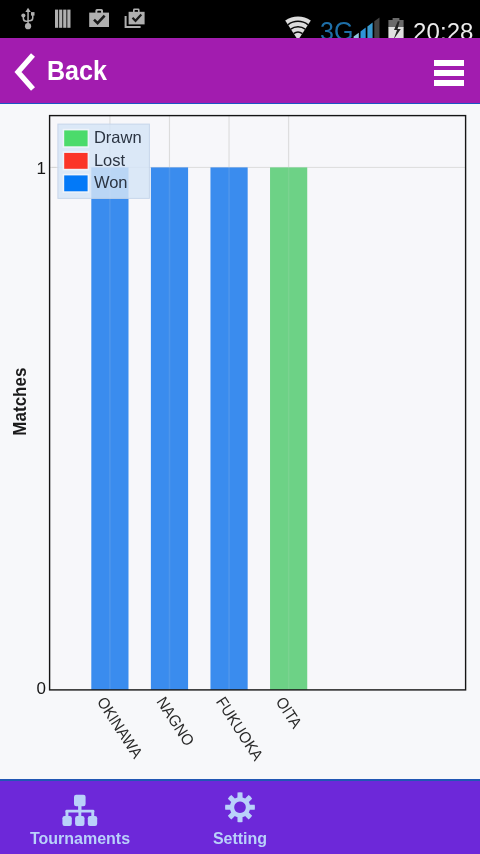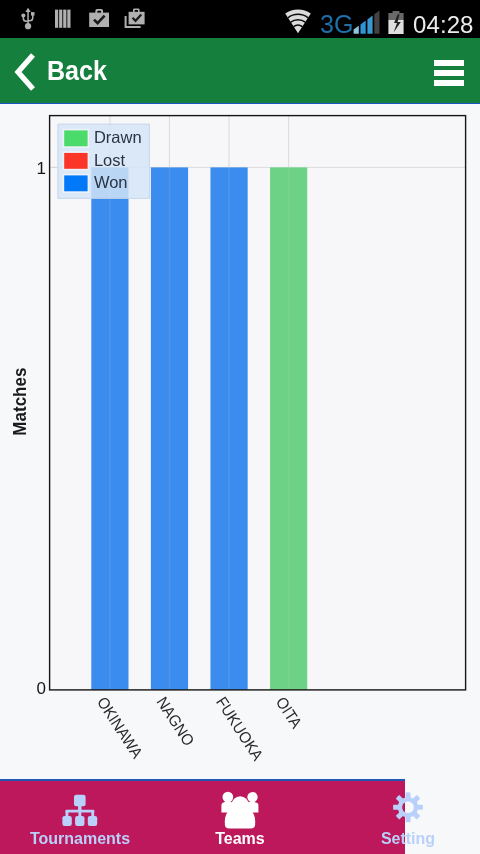--- a/index.html
+++ b/index.html
@@ -11,41 +11,41 @@
     -webkit-font-smoothing: antialiased;
   }
   .phone { position:relative; width:480px; height:854px; }
 
   
   .statusbar {
     position:absolute; left:0; top:0; width:480px; height:38px;
     background:#000; color:#c9c9c9;
   }
   .sb-left { position:absolute; left:0; top:0; height:38px; }
-  .sb-right { position:absolute; left:0; top:5px; height:30px; width:480px; }
+  .sb-right { position:absolute; left:0; top:12px; height:30px; width:480px; }
   .sb-icon { display:block; position:absolute; }
   .sb-usb   { left:18px; top:6px; }
   .sb-sim   { left:52px; top:6px; }
   .sb-bag   { left:86px; top:6px; }
   .sb-bag2  { left:120px; top:6px; }
   .sb-wifi  { left:284px; top:4px; }
   .sb-signal{ left:352px; top:2px; }
   .sb-batt  { left:387px; top:5px; }
   .sb-time {
     position:absolute; left:413px; top:6px;
     font-size:24px; color:#ececec; letter-spacing:0.1px;
     font-family:"Liberation Sans", sans-serif; font-weight:300;
   }
   .sb-3g { position:absolute; left:320px; top:5px; font-size:25px; color:#1e6fa8; font-weight:400;
            font-family:"Liberation Sans", sans-serif; }
 
   
   .actionbar {
     position:absolute; left:0; top:38px; width:480px; height:66px;
-    background:#15803d; display:flex; align-items:center;
+    background:#a21caf; display:flex; align-items:center;
     border-bottom:1.3px solid #1b56c4;
   }
   .back-wrap { position:absolute; left:0; top:0; height:66px; display:flex; align-items:center; padding-left:14px; }
   .back-chevron svg { display:block; }
   .back-chevron { display:block; margin-top:1px; }
   .back-label {
     color:#fff; font-size:27.4px; font-weight:bold; margin-left:11px;
     letter-spacing:0px; line-height:1;
     transform:scaleX(0.915); transform-origin:left center; white-space:nowrap;
   }
@@ -58,22 +58,22 @@
   .ab-title-inner { display:inline-block; transform:scaleX(0.905); transform-origin:left center; }
   .hamburger { position:absolute; left:434px; top:22px; width:30px; }
   .hb-line { display:block; height:5.6px; background:#fff; margin-bottom:4.4px; }
   .hb-line:last-child { margin-bottom:0; }
 
   
   .chart-area { position:absolute; left:0; top:104px; width:480px; height:674px; background:#f7f8fa; }
 
   
   .bottomnav {
-    position:absolute; left:0; top:779px; width:405px; height:75px;
-    background:#be185d; border-top:2px solid #2157b4;
+    position:absolute; left:0; top:779px; width:480px; height:75px;
+    background:#6d28d9; border-top:2px solid #2157b4;
   }
   .navitem { position:absolute; top:0; width:160px; height:74px; }
   .navitem:nth-child(1){ left:0; }
   .navitem:nth-child(2){ left:160px; }
   .navitem:nth-child(3){ left:328px; }
   .navicon { position:absolute; left:50%; transform:translateX(-50%); display:block; }
   .navlabel { position:absolute; left:0; width:160px; text-align:center;
               font-size:16px; font-weight:bold; line-height:1; }
   .navitem.active .navlabel { color:#ffffff; }
   .navitem.inactive .navlabel { color:#b9d1fa; }
@@ -154,21 +154,21 @@
         </svg>
       </span>
       <span class="sb-icon sb-batt">
         <svg width="18" height="26" viewBox="0 0 18 26">
           <path d="M5.6 1.0h6.8v2.4H5.6z" fill="#6a6a6a"></path>
           <rect x="1.4" y="3.0" width="15.2" height="7.6" fill="#6a6a6a"></rect>
           <rect x="1.4" y="10.0" width="15.2" height="14.0" fill="#e0e0e0"></rect>
           <path d="M10.8 4.2 L7.0 13.0 h3.0 L6.6 22.4 l7.2-10.4 h-3.2 l2.0-7.8z" fill="#232323"></path>
         </svg>
       </span>
-      <span class="sb-time">04:28</span>
+      <span class="sb-time">20:28</span>
     </div>
   </div>
   <div class="actionbar">
     <div class="back-wrap">
       <span class="back-chevron">
         <svg width="22" height="40" viewBox="0 0 22 40">
           <path d="M19.0 3.0 L4.0 20.0 L19.0 37.0" stroke="#ffffff" stroke-width="5.3" fill="none" stroke-linecap="butt" stroke-linejoin="miter"></path>
         </svg>
       </span>
       <span class="back-label">Back</span>
@@ -237,35 +237,20 @@
           <rect x="16.1" y="11.4" width="3.4" height="6.0"></rect>
           <rect x="3.5" y="15.8" width="28.8" height="2.8" rx="1.2"></rect>
           <rect x="3.5" y="16.6" width="2.9" height="6.2"></rect>
           <rect x="16.4" y="16.6" width="2.9" height="6.2"></rect>
           <rect x="29.3" y="16.6" width="2.9" height="6.2"></rect>
         </g>
           </svg>
       </span>
       <span class="navlabel" id="nav-label-0">Tournaments</span>
     </div>
-    <div class="navitem active">
-      <span class="navicon" id="nav-icon-1">
-        <svg width="37.2" height="37.6" viewBox="0 0 37.2 37.6">
-            <g fill="#ffffff">
-          <circle cx="6.45" cy="6.1" r="5.35"></circle>
-          <path d="M-0.4 21.6v-7.2c0-2.0 3.0-3.6 6.85-3.6s6.85 1.6 6.85 3.6v7.2z"></path>
-          <circle cx="31.1" cy="6.1" r="5.2"></circle>
-          <path d="M37.6 21.6v-7.2c0-2.0-3.0-3.6-6.85-3.6s-6.85 1.6-6.85 3.6v7.2z"></path>
-          <circle cx="18.8" cy="13.9" r="8.6"></circle>
-          <path d="M3.4 30.0 a11.9 11.9 0 0 1 30.4 0 v3.2 a4.6 4.6 0 0 1 -4.6 4.4 h-21.2 a4.6 4.6 0 0 1 -4.6 -4.4 z"></path>
-        </g>
-          </svg>
-      </span>
-      <span class="navlabel" id="nav-label-1">Teams</span>
-    </div>
     <div class="navitem inactive">
       <span class="navicon" id="nav-icon-2">
         <svg width="30" height="30.5" viewBox="0 0 30 30">
           <path id="gear-path" fill="#b9d1fa" fill-rule="evenodd" d="M 12.50 0.31 A 14.90 14.90 0 0 1 17.50 0.31 L 17.58 5.13 A 10.20 10.20 0 0 1 20.16 6.20 L 23.62 2.84 A 14.90 14.90 0 0 1 27.16 6.38 L 23.80 9.84 A 10.20 10.20 0 0 1 24.87 12.42 L 29.69 12.50 A 14.90 14.90 0 0 1 29.69 17.50 L 24.87 17.58 A 10.20 10.20 0 0 1 23.80 20.16 L 27.16 23.62 A 14.90 14.90 0 0 1 23.62 27.16 L 20.16 23.80 A 10.20 10.20 0 0 1 17.58 24.87 L 17.50 29.69 A 14.90 14.90 0 0 1 12.50 29.69 L 12.42 24.87 A 10.20 10.20 0 0 1 9.84 23.80 L 6.38 27.16 A 14.90 14.90 0 0 1 2.84 23.62 L 6.20 20.16 A 10.20 10.20 0 0 1 5.13 17.58 L 0.31 17.50 A 14.90 14.90 0 0 1 0.31 12.50 L 5.13 12.42 A 10.20 10.20 0 0 1 6.20 9.84 L 2.84 6.38 A 14.90 14.90 0 0 1 6.38 2.84 L 9.84 6.20 A 10.20 10.20 0 0 1 12.42 5.13 Z M 15 9.2 a 5.8 5.8 0 1 0 0.01 0 Z"></path>
         </svg>
       </span>
       <span class="navlabel" id="nav-label-2">Setting</span>
     </div>
   </div>
 </div>

